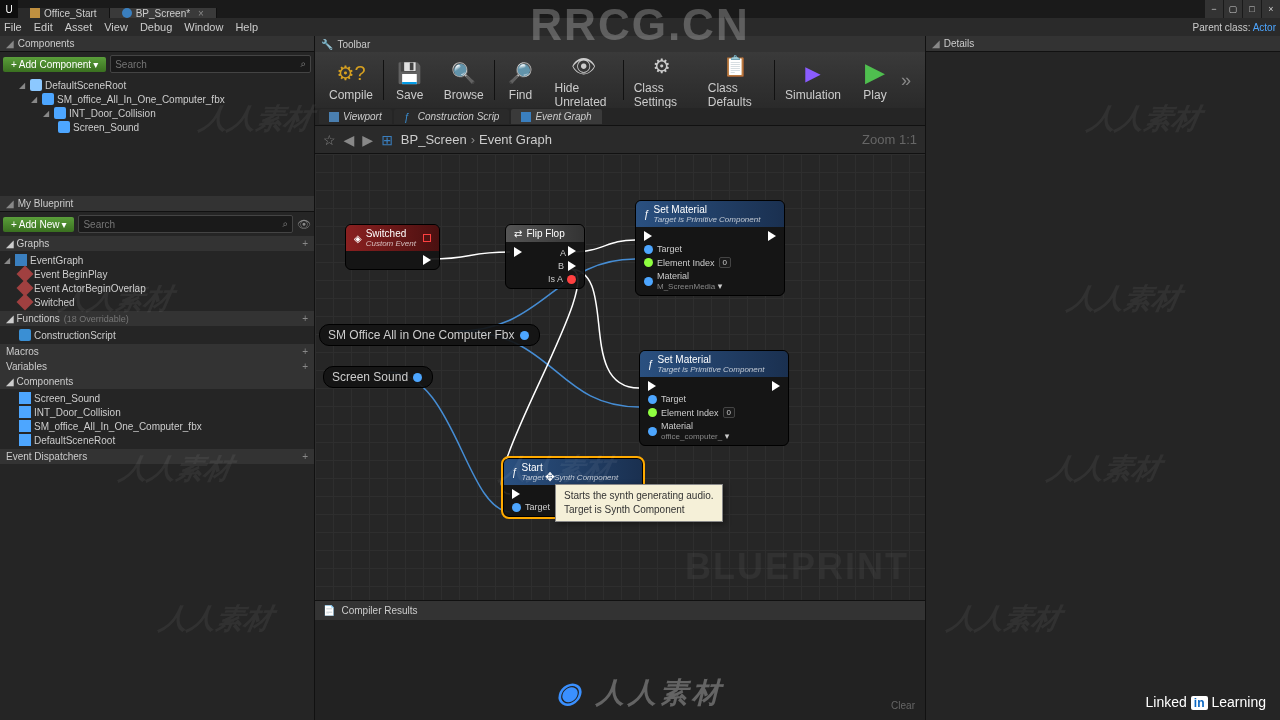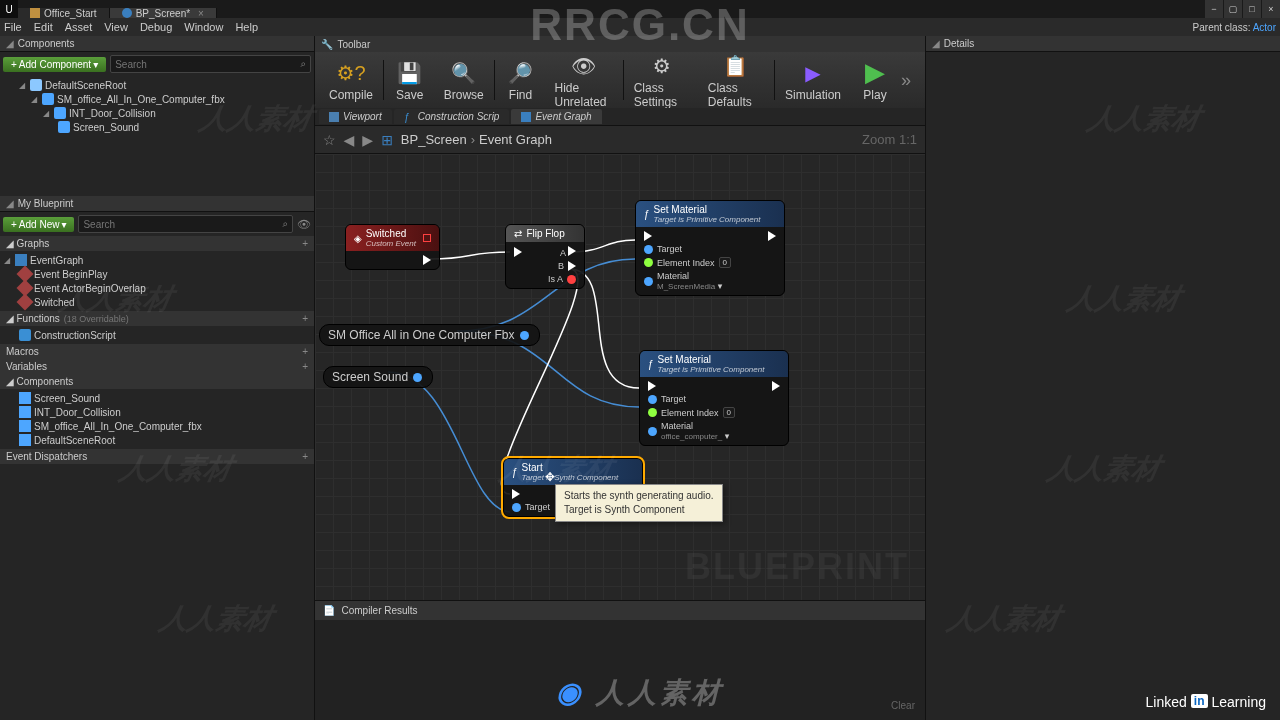--- a/index.html
+++ b/index.html
@@ -111,21 +111,21 @@
 .compiler { height: 20px; background: #333; display: flex; align-items: center; padding: 0 8px; gap: 6px; font-size: 10px; border-top: 1px solid #111; }
 .bottom-space { height: 100px; background: #222; }
 
 
 .right-panel { width: 355px; background: #252525; border-left: 1px solid #111; }
 
 
 .wm { position: absolute; color: rgba(255,255,255,0.06); font-size: 28px; font-weight: bold; pointer-events: none; font-style: italic; z-index: 200; transform: skewX(-10deg); }
 .wm-top { top: 0; left: 50%; transform: translateX(-50%); font-size: 44px; color: rgba(255,255,255,0.25); z-index: 300; letter-spacing: 2px; font-style: normal; }
 .wm-bottom { bottom: 8px; left: 50%; transform: translateX(-50%); font-size: 28px; color: rgba(255,255,255,0.3); z-index: 300; letter-spacing: 4px; }
-.linkedin { position: absolute; bottom: 10px; right: 14px; color: #fff; font-size: 14px; z-index: 300; display: flex; align-items: flex-start; gap: 4px; }
+.linkedin { position: absolute; bottom: 10px; right: 14px; color: #fff; font-size: 14px; z-index: 300; display: flex; align-items: flex-end; gap: 4px; }
 .linkedin .box { background: #fff; color: #0a66c2; padding: 0 3px; font-weight: bold; font-size: 12px; border-radius: 2px; }
 
 .cursor-move { position: absolute; z-index: 150; font-size: 12px; color: #fff; }
 </style>
 </head>
 <body>
 
 <div class="titlebar">
   <div class="ue-logo">U</div>
   <div class="tabs-top">

